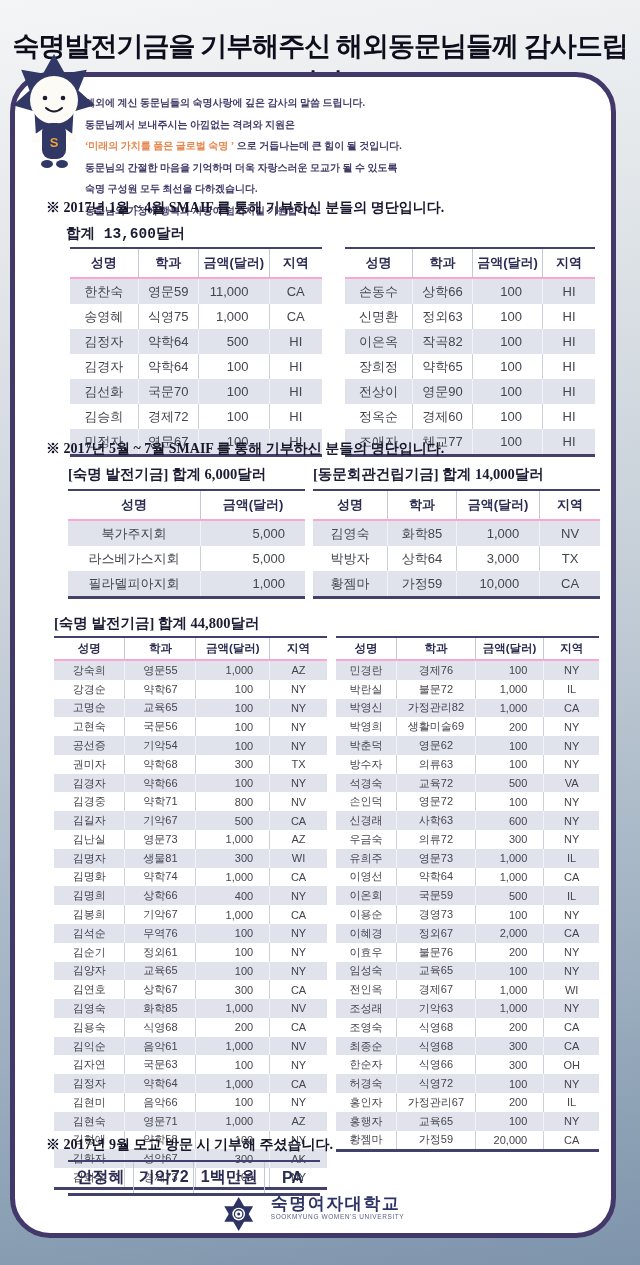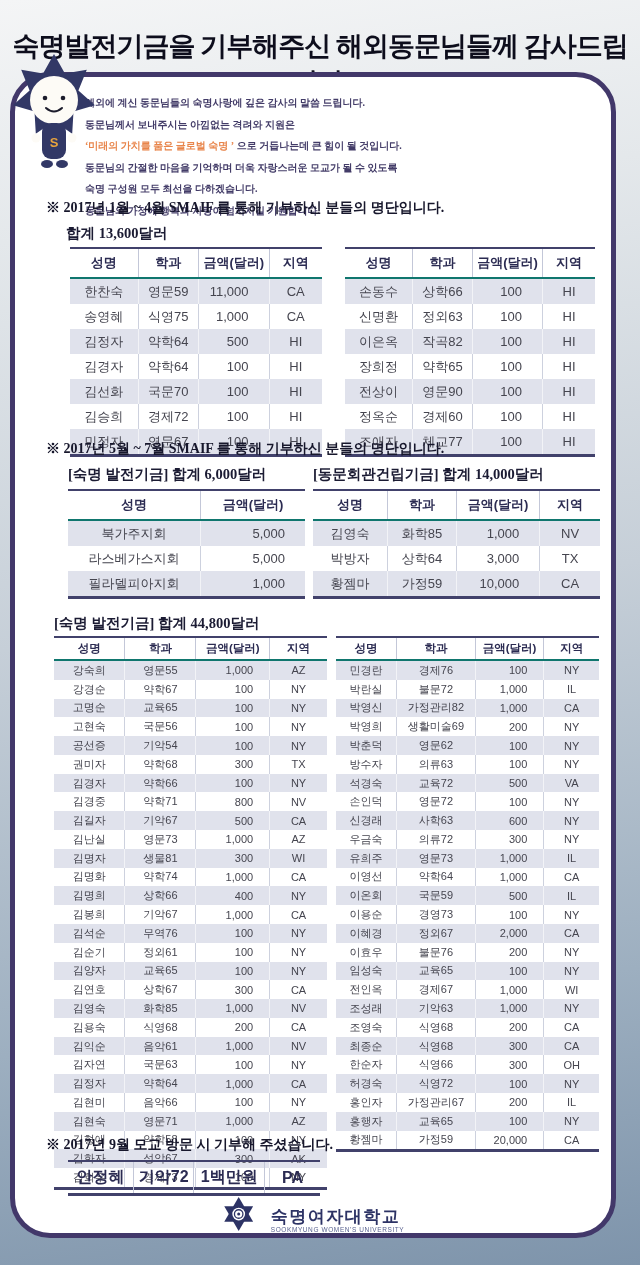--- a/index.html
+++ b/index.html
@@ -31,21 +31,21 @@
   }
   .sec-title{
     position:absolute; font-family:"Liberation Serif","DejaVu Serif",serif;
     font-weight:bold; font-size:14.5px; color:#1b1b33; white-space:nowrap;
   }
   table{ border-collapse:collapse; table-layout:fixed; position:absolute; }
   .donor-table{ border-top:2px solid #41416b; border-bottom:3px solid #41416b; }
   .donor-table th{
     font-size:13px; font-weight:bold; color:#2b2b52;
     padding:5px 2px; text-align:center;
-    border-bottom:2px solid #0f766e; border-left:1px solid #c3c7d8; background:#fff;
+    border-bottom:2px solid #f9a8d4; border-left:1px solid #c3c7d8; background:#fff;
   }
   .donor-table td{
     font-size:13px; color:#45454f; padding:3.5px 2px; text-align:center;
     border-left:1px solid #cdd1de;
   }
   .donor-table th:first-child, .donor-table td:first-child{ border-left:none; }
   .donor-table tbody tr:nth-child(odd){ background:#e0e2ec; }
   .donor-table tbody tr:nth-child(odd) td{ border-left-color:#f2f3f7; }
   .t-small th{ font-size:11.5px; padding:3px 1px; }
   .t-small td{ font-size:11px; padding:1.9px 1px; }
@@ -53,21 +53,21 @@
   .al-center{ text-align:center !important; }
   .t-small .al-right{ padding-right:16px !important; }
   .mini-table{ border-top:2px solid #41416b; border-bottom:3px solid #41416b; }
   .mini-table td{
     font-size:16px; font-weight:bold; color:#2b2b52; padding:5px 2px;
     text-align:center; border-left:1px solid #c3c7d8;
   }
   .mini-table td:first-child{ border-left:none; }
   .univ-logo{
     position:absolute; top:1118px; left:50%; transform:translateX(-50%);
-    display:flex; align-items:flex-end; gap:15px;
+    display:flex; align-items:flex-start; gap:15px;
   }
   .univ-text .kr{
     font-family:"Liberation Serif","DejaVu Serif",serif; font-weight:bold;
     font-size:17px; color:#2d3365; letter-spacing:1.5px; line-height:18px;
   }
   .univ-text .en{ font-size:6.5px; color:#5a6390; letter-spacing:0.6px; }
 </style>
 </head>
 <body>
 
@@ -96,21 +96,21 @@
     <div>동문님께서 보내주시는 아낌없는 격려와 지원은</div>
     <div>
       <span class="hl">‘미래의 가치를 품은 글로벌 숙명 ’</span><span> 으로 거듭나는데 큰 힘이 될 것입니다.</span>
     </div>
     <div>동문님의 간절한 마음을 기억하며 더욱 자랑스러운 모교가 될 수 있도록</div>
     <div>숙명 구성원 모두 최선을 다하겠습니다.</div>
     <div>동문님의 가정에 행복과 사랑이 넘치시길 기원합니다.</div>
   </div>
 
   <div class="note" style="top:122px;">※ 2017년  1월 ~ 4월 SMAIF 를 통해 기부하신 분들의 명단입니다.</div>
-  <div class="sec-title" style="left:51px; top:147px;">합계 13,600달러</div>
+  <div class="sec-title" style="left:51px; top:147px;font-family:Liberation Mono, monospace;">합계 13,600달러</div>
 
   <table class="donor-table" style="left:55px; top:170px; width:252px;">
     <colgroup>
         <col style="width:27%">
         <col style="width:24%">
         <col style="width:28%">
         <col style="width:21%">
       </colgroup>
     <thead>
         <tr>

